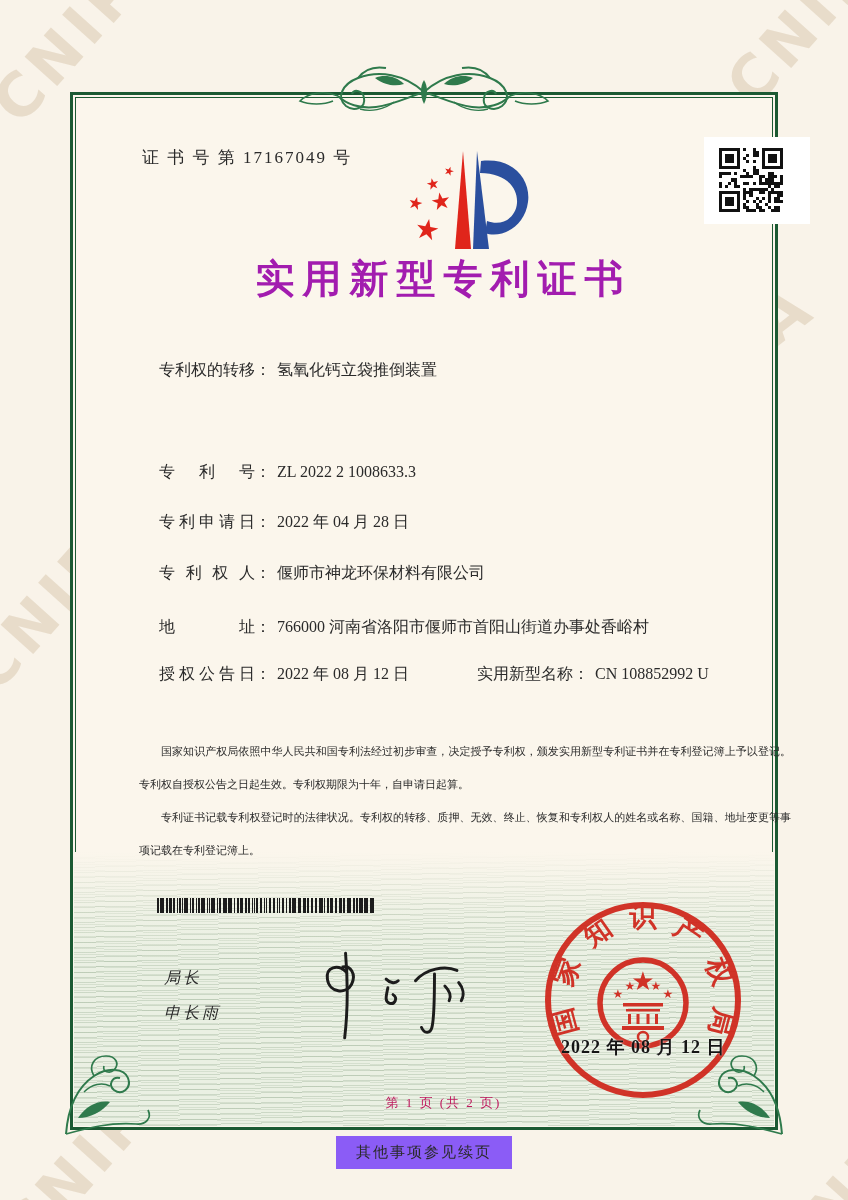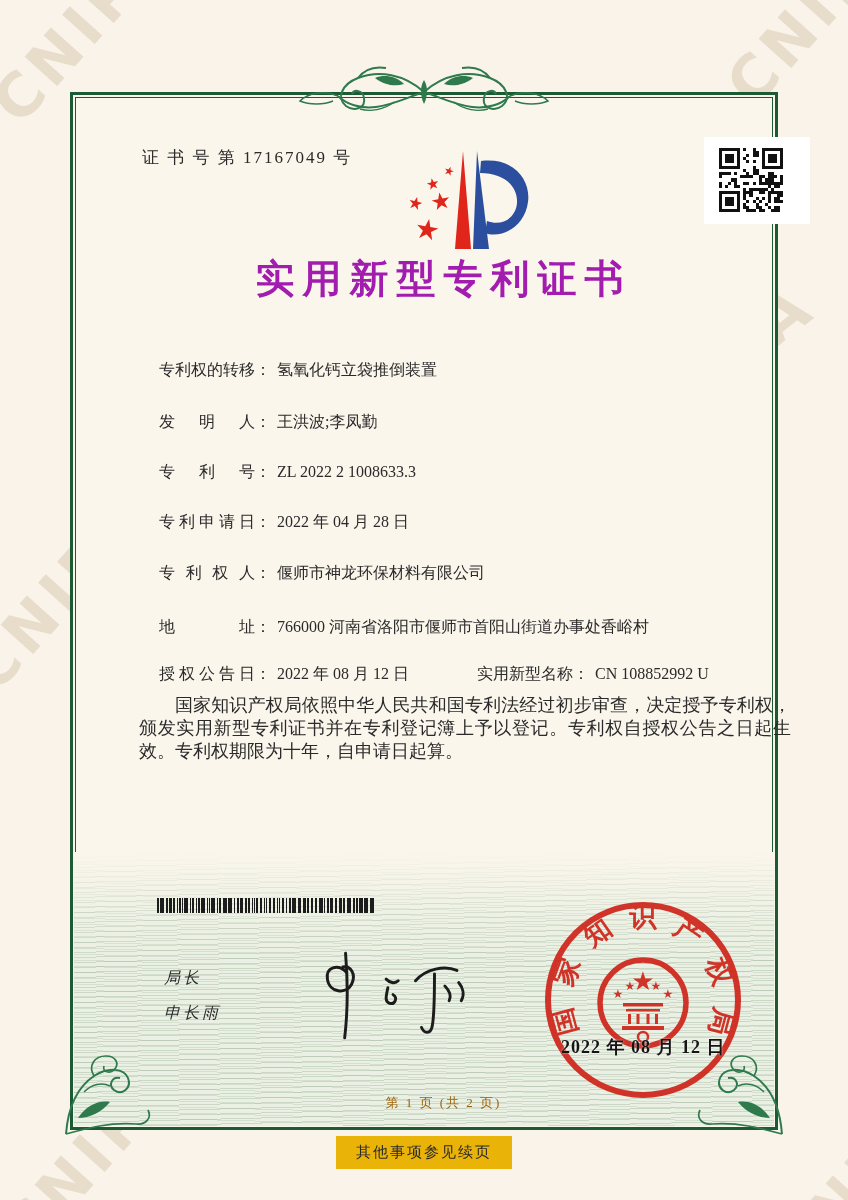--- a/index.html
+++ b/index.html
@@ -38,37 +38,37 @@
   .cert-no{position:absolute;left:103px;top:146px;font-size:17px;letter-spacing:2px;}
   .title{
     position:absolute;left:0;top:252px;width:100%;text-align:center;
     font-size:39px;font-weight:700;letter-spacing:8px;color:#a21caf;
   }
   .row{position:absolute;left:120px;font-size:16px;white-space:nowrap;}
   .jl{display:inline-block;width:96px;text-align:justify;text-align-last:justify;vertical-align:bottom;}
   .colon{display:inline-block;}
   .val{margin-left:6px;}
   .pair2{position:absolute;left:318px;top:0;white-space:nowrap;}
-  .paras{position:absolute;left:100px;top:694px;width:652px;font-size:18px;line-height:23px;text-align:justify;}
+  .paras{position:absolute;left:100px;top:735px;width:652px;font-size:11px;line-height:33px;text-align:justify;}
   .paras p{margin:0;text-indent:2em;}
 
   .barcode{position:absolute;left:118px;top:898px;width:220px;height:15px;}
   .signer{position:absolute;left:125px;top:968px;font-size:16px;letter-spacing:3px;font-style:italic;}
   .signer div{margin-bottom:14px;}
   .signature{position:absolute;left:253px;top:948px;}
   .seal{position:absolute;left:501px;top:897px;width:206px;height:206px;}
   .seal-date{
     position:absolute;left:522px;top:1035px;font-size:18px;font-weight:700;
     letter-spacing:1px;color:#151515;z-index:5;
     text-shadow:0 0 2px rgba(255,255,255,.8);
   }
-  .page-info{position:absolute;left:0;top:1094px;width:100%;text-align:center;font-size:13px;letter-spacing:2px;color:#a16207;z-index:4;}
+  .page-info{position:absolute;left:0;top:1094px;width:100%;text-align:center;font-size:13px;letter-spacing:2px;color:#be185d;z-index:4;}
   .cont-box{
     position:absolute;left:50%;transform:translateX(-50%);top:1136px;z-index:4;
-    background:#eab308;padding:7px 20px;font-size:15px;letter-spacing:2px;color:#2a2a2a;white-space:nowrap;
+    background:#8b5cf6;padding:7px 20px;font-size:15px;letter-spacing:2px;color:#2a2a2a;white-space:nowrap;
   }
   .qr-box{position:absolute;left:665px;top:137px;width:106px;height:87px;background:#fff;}
   .qr-box svg{position:absolute;left:15px;top:11px;width:64px;height:64px;}
   .logo{position:absolute;left:358px;top:147px;}
 </style>
 </head>
 <body>
 
 <div class="wm" style="left:-34px;top:-8px;font-size:60px;transform:rotate(-48deg);">CNIPA</div>
 <div class="wm" style="left:700px;top:-26px;font-size:60px;transform:rotate(-48deg);">CNIPA</div>
@@ -354,23 +354,20 @@
         <rect x="18" y="20" width="1" height="1" fill="#111"></rect>
         <rect x="19" y="20" width="1" height="1" fill="#111"></rect>
       </svg>
   </div>
 
   <div class="title">实用新型专利证书</div>
 
   <div class="row" style="top:360px">
     <span class="jl">专利权的转移</span><span class="colon">：</span><span class="val">氢氧化钙立袋推倒装置</span>
   </div>
-  <div class="row" style="top:412px">
-    <span class="jl">发明人</span><span class="colon">：</span><span class="val">王洪波;李凤勤</span>
-  </div>
   <div class="row" style="top:462px">
     <span class="jl">专利号</span><span class="colon">：</span><span class="val">ZL 2022 2 1008633.3</span>
   </div>
   <div class="row" style="top:512px">
     <span class="jl">专利申请日</span><span class="colon">：</span><span class="val">2022 年 04 月 28 日</span>
   </div>
   <div class="row" style="top:563px">
     <span class="jl">专利权人</span><span class="colon">：</span><span class="val">偃师市神龙环保材料有限公司</span>
   </div>
   <div class="row" style="top:617px">
@@ -378,20 +375,21 @@
   </div>
   <div class="row" style="top:664px">
     <span class="jl">授权公告日</span><span class="colon">：</span><span class="val">2022 年 08 月 12 日</span>
     <span class="pair2">
       <span>实用新型名称</span><span class="colon">：</span><span class="val">CN 108852992 U</span>
     </span>
   </div>
 
   <div class="paras">
     <p>国家知识产权局依照中华人民共和国专利法经过初步审查，决定授予专利权，颁发实用新型专利证书并在专利登记簿上予以登记。专利权自授权公告之日起生效。专利权期限为十年，自申请日起算。</p>
+    <p>专利证书记载专利权登记时的法律状况。专利权的转移、质押、无效、终止、恢复和专利权人的姓名或名称、国籍、地址变更等事项记载在专利登记簿上。</p>
   </div>
 
   <div class="barcode">
     <svg width="220" height="15" viewBox="0 0 220 15" shape-rendering="crispEdges">
         <rect x="0" y="0" width="2" height="15" fill="#1c1c1c"></rect>
         <rect x="3" y="0" width="4" height="15" fill="#1c1c1c"></rect>
         <rect x="9" y="0" width="2" height="15" fill="#1c1c1c"></rect>
         <rect x="12" y="0" width="3" height="15" fill="#1c1c1c"></rect>
         <rect x="16" y="0" width="2" height="15" fill="#1c1c1c"></rect>
         <rect x="20" y="0" width="1" height="15" fill="#1c1c1c"></rect>

